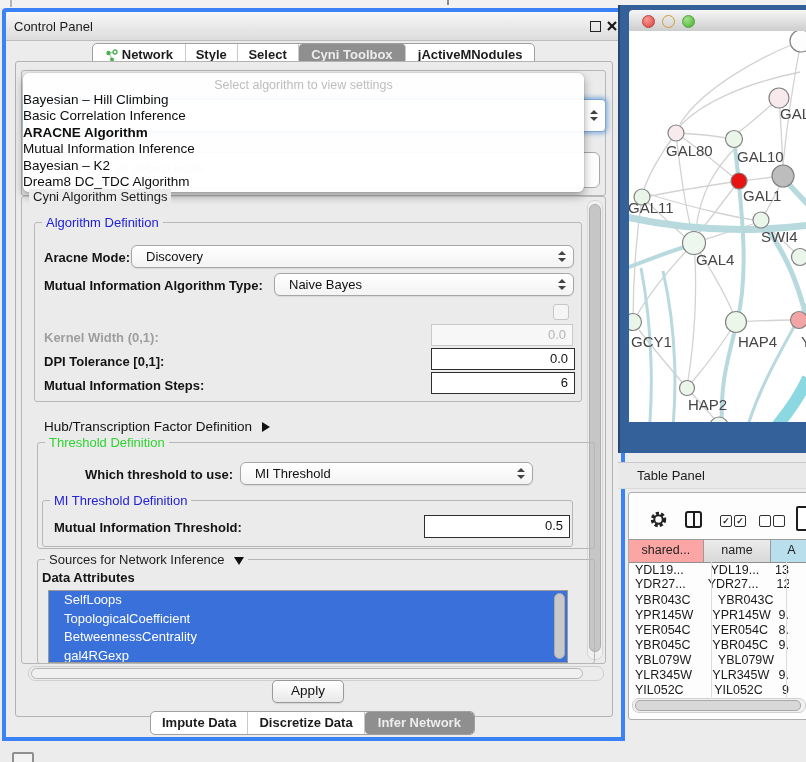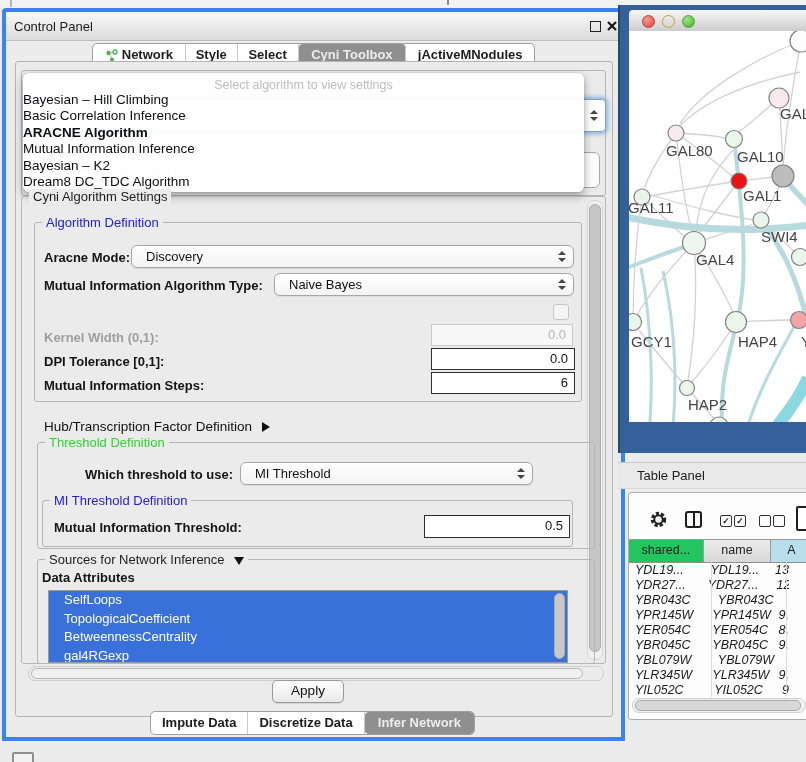--- a/index.html
+++ b/index.html
@@ -335,35 +335,35 @@
     <div class="abs" style="left:56px;top:18px;width:13px;height:13px;border:2px solid #1d1d1d;border-radius:3px;">
       <div style="position:absolute;left:5.5px;top:0;width:2px;height:13px;background:#1d1d1d;"></div>
     </div>
     <div class="abs cb-icon" style="left:91px;top:22px;">✓</div>
     <div class="abs cb-icon" style="left:105px;top:22px;">✓</div>
     <div class="abs cb-icon" style="left:130px;top:22px;"></div>
     <div class="abs cb-icon" style="left:144px;top:22px;"></div>
     <div class="abs" style="left:167px;top:13px;width:16px;height:21px;border:2px solid #1d1d1d;border-radius:2px;background:#fff;"></div>
 
     <div class="abs" style="left:0;top:46px;width:178px;height:22px;border-top:1px solid #9b9b9b;border-bottom:1px solid #8f8f8f;display:flex;">
-      <div class="th-cell" style="width:82px;background:#22c55e;">shared...</div>
+      <div class="th-cell" style="width:82px;background:#fca5a5;">shared...</div>
       <div class="th-cell" style="width:74px;background:linear-gradient(#ececec,#d8d8d8);">name</div>
       <div class="th-cell" style="width:22px;background:#b9dfec;border-right:none;text-align:left;padding-left:16px;">A</div>
     </div>
 
-    <div class="abs" style="left:0;top:69px;width:160px;height:135px;overflow:hidden;font-style:italic;">
+    <div class="abs" style="left:0;top:69px;width:160px;height:135px;overflow:hidden;">
       <div class="abs" style="left:82px;top:0;width:1px;height:135px;background:#dcdcdc;"></div>
       <div class="abs" style="left:157px;top:0;width:1px;height:135px;background:#dcdcdc;"></div>
 
       <div style="display:flex;height:15px;align-items:center;">
         <span class="tr-cell" style="width:78px;padding-left:6px;">YDL19...</span>
         <span class="tr-cell" style="width:70px;padding-left:8px;">YDL19...</span>
         <span class="tr-cell" style="padding-left:4px;">13</span>
       </div>
-      <div style="display:flex;height:15px;align-items:center;gap:14px;">
+      <div style="display:flex;height:15px;align-items:flex-start;gap:14px;">
         <span class="tr-cell" style="width:78px;padding-left:6px;">YDR27...</span>
         <span class="tr-cell" style="width:70px;padding-left:8px;">YDR27...</span>
         <span class="tr-cell" style="padding-left:4px;">12</span>
       </div>
       <div style="display:flex;height:15px;align-items:center;">
         <span class="tr-cell" style="width:78px;padding-left:6px;">YBR043C</span>
         <span class="tr-cell" style="width:70px;padding-left:8px;">YBR043C</span>
         <span class="tr-cell" style="padding-left:4px;"></span>
       </div>
       <div style="display:flex;height:15px;align-items:center;">

